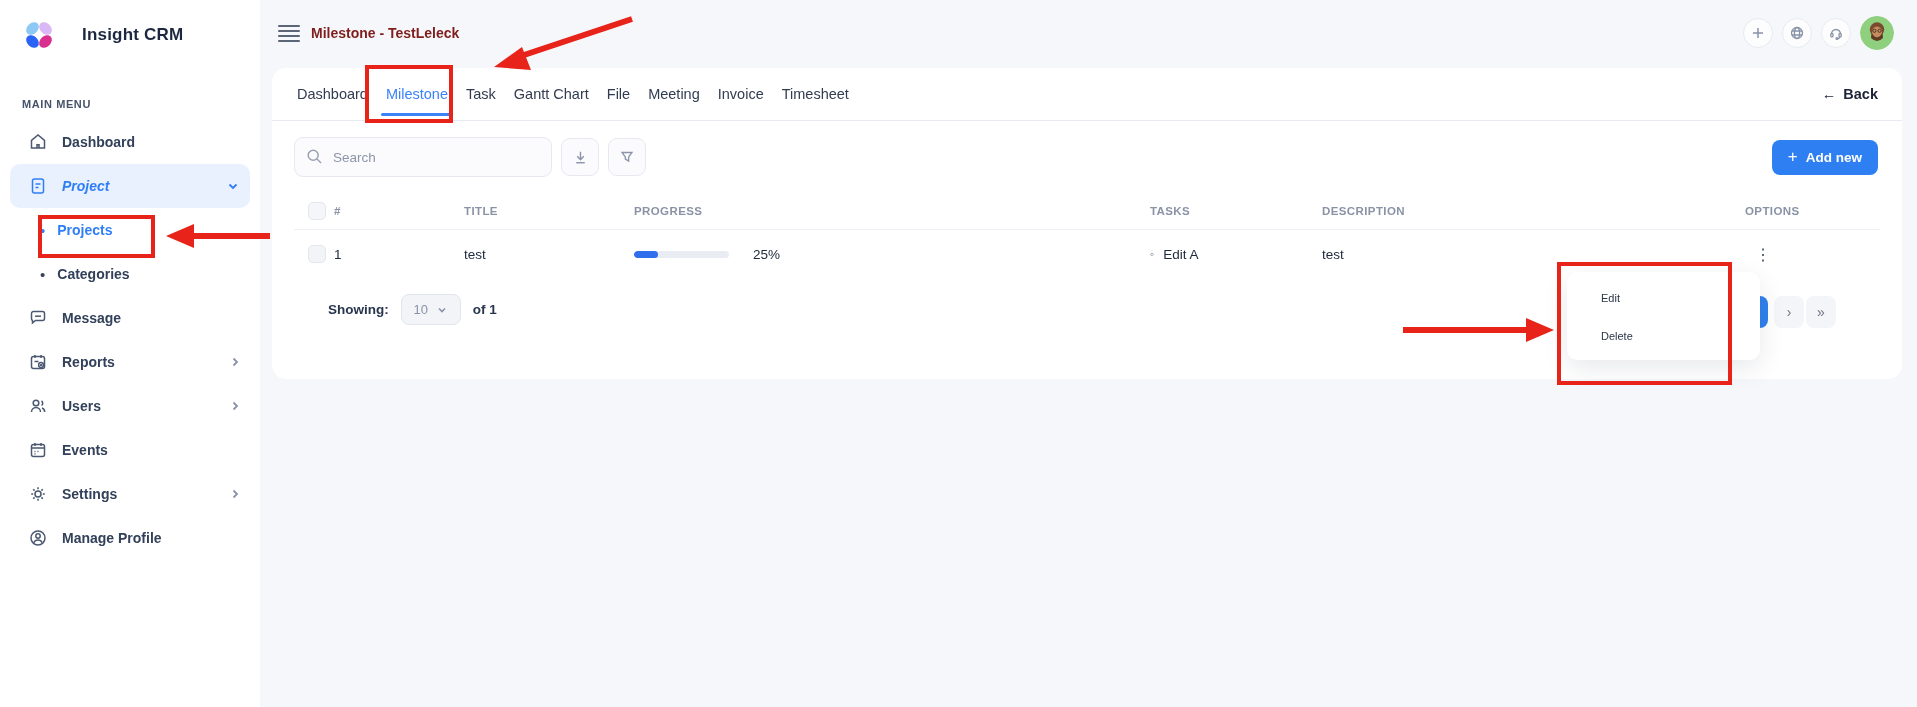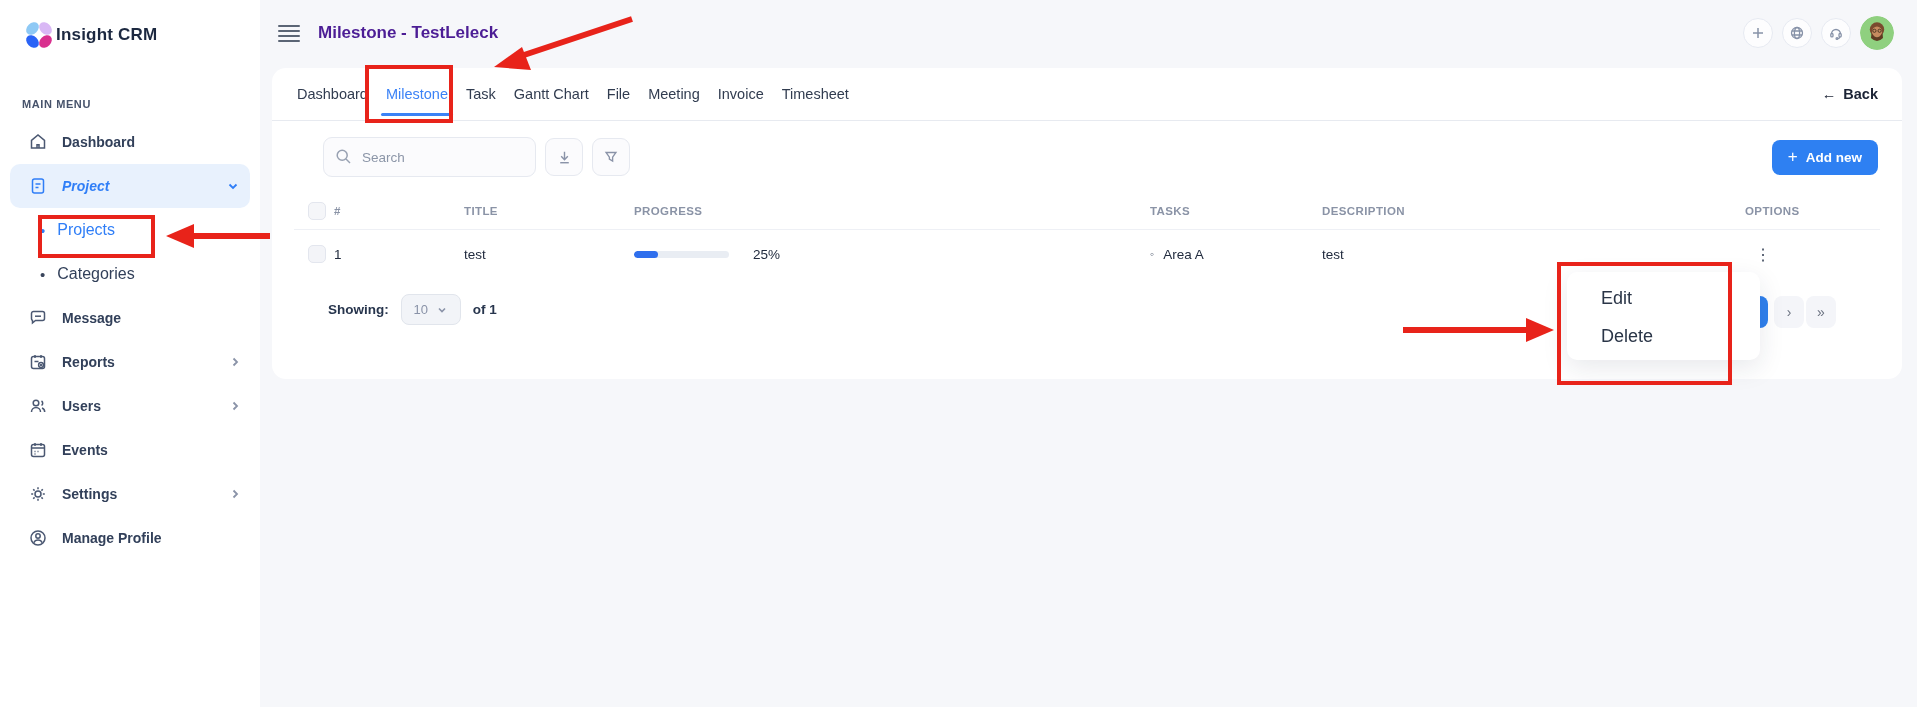--- a/index.html
+++ b/index.html
@@ -1,55 +1,55 @@
 <!DOCTYPE html>
 <html><head>
 <meta charset="utf-8">
 <style>
   * { margin:0; padding:0; box-sizing:border-box; }
   html,body { width:1917px; height:707px; font-family:"Liberation Sans", sans-serif; }
   #page { position:relative; width:1917px; height:707px; background:#f6f7fa; overflow:hidden; }
 
   
   #sidebar { position:absolute; left:0; top:0; width:260px; height:707px; background:#ffffff; }
-  .logo-row { display:flex; align-items:center; gap:0; padding:18px 0 0 22px; }
+  .logo-row { display:flex; align-items:center; gap:26px; padding:18px 0 0 22px; }
   .logo-text { font-size:17px; font-weight:700; color:#1c2840; letter-spacing:.2px; }
   .menu-label { margin:46px 0 10px 22px; font-size:11px; font-weight:700; color:#47536b; letter-spacing:.6px; }
   .nav { margin-top:10px; }
   .nav-item { position:relative; display:flex; align-items:center; height:44px; padding-left:28px; cursor:pointer; }
   .nav-item .lbl { margin-left:14px; font-size:14px; font-weight:600; color:#32405a; }
   .nav-item.active { background:#e8f1fd; border-radius:10px; margin:0 10px; padding-left:18px;font-style:italic; }
   .nav-item.active .lbl { color:#2f7ef7; }
   .nav-item .chev { position:absolute; right:18px; display:flex; }
   .nav-item.active .chev { right:10px; }
   .sub-item { display:flex; align-items:center; height:44px; padding-left:40px; cursor:pointer; }
   .sub-item .dot { font-size:15px; color:#3a455c; margin-right:12px; }
-  .sub-item .lbl { font-size:16px; font-weight:400; color:#32405a; }
+  .sub-item .lbl { font-size:14px; font-weight:700; color:#32405a; }
   .sub-item.active .dot, .sub-item.active .lbl { color:#2f7ef7; }
 
   
   #topbar { position:absolute; left:260px; top:0; right:0; height:66px; display:flex; align-items:center; padding:0 23px 0 18px; }
   .hamburger { display:flex; flex-direction:column; gap:3px; width:22px; cursor:pointer; }
   .hamburger span { height:2px; background:#5b6575; border-radius:1px; }
-  .page-title { margin-left:18px; font-size:17px; font-weight:700; color:#4c1d95; }
+  .page-title { margin-left:11px; font-size:14px; font-weight:700; color:#7f1d1d; }
   .topbar-right { margin-left:auto; display:flex; align-items:center; gap:9px; }
   .circle-btn { width:30px; height:30px; border-radius:50%; background:#fdfdfe; border:1px solid #e7eaf2; display:flex; align-items:center; justify-content:center; cursor:pointer; }
   .avatar { width:34px; height:34px; border-radius:50%; overflow:hidden; cursor:pointer; }
 
   
   #card { position:absolute; left:272px; top:68px; width:1630px; height:311px; background:#ffffff; border-radius:14px; }
   .tabs-row { display:flex; align-items:center; height:52px; padding:0 24px 0 16px; }
   .tab { position:relative; height:52px; display:flex; align-items:center; padding:0 9px; font-size:14.5px; font-weight:500; color:#313c50; cursor:pointer; }
   .tab.active { color:#3b82f6;justify-content:center; }
   .tab.active::after { content:""; position:absolute; left:4px; right:4px; bottom:4px; height:3px; background:#3b82f6; border-radius:2px; }
   .back-link { margin-left:auto; display:flex; align-items:center; gap:7px; font-size:14.5px; font-weight:600; color:#1c2436; cursor:pointer; }
   .tabs-divider { height:1px; background:#e7eaf0; }
 
   .toolbar { display:flex; align-items:center; padding:16px 24px 16px 22px; }
-  .search-box { position:relative; width:213px; height:40px;margin-left:29px; }
+  .search-box { position:relative; width:258px; height:40px; }
   .search-box input { width:100%; height:100%; border:1px solid #e6e9f0; background:#fbfbfd; border-radius:9px; padding:0 12px 0 38px; font-size:13.5px; color:#333; font-family:"Liberation Sans", sans-serif; outline:none; }
   .search-box input::placeholder { color:#8c96a8; }
   .search-box .mag { position:absolute; left:11px; top:10px; }
   .tool-btn { width:38px; height:38px; margin-left:9px; border:1px solid #e6e9f0; background:#fbfbfd; border-radius:9px; display:flex; align-items:center; justify-content:center; cursor:pointer; }
   .add-new { margin-left:auto; height:35px; padding:0 16px; background:#2e80f2; color:#fff; border:none; border-radius:8px; display:flex; align-items:center; gap:8px; font-size:13.5px; font-weight:700; cursor:pointer; font-family:"Liberation Sans", sans-serif; }
   .add-new .plus { font-size:17px; font-weight:400; }
 
   .tgrid { display:grid; grid-template-columns:40px 130px 170px 516px 172px 423px 1fr; align-items:center; padding:0 22px; }
   .thead { height:36px; }
   .thead .hcell { font-size:11.5px; font-weight:700; color:#8a93a6; letter-spacing:.4px; }
@@ -67,21 +67,21 @@
   .showing-lbl, .of-lbl { font-size:13.5px; font-weight:700; color:#27354d; }
   .page-size { display:flex; align-items:center; gap:8px; width:60px; height:31px; justify-content:center; background:#f2f4f8; border:1px solid #e1e5ec; border-radius:8px; font-size:13px; color:#8a93a8; cursor:pointer; }
 
   .page-btn { position:absolute; width:30px; height:32px; border-radius:8px; background:#f4f5f9; color:#6b7280; font-size:14px; display:flex; align-items:center; justify-content:center; cursor:pointer; }
   #pg-active { left:1738px; top:296px; background:#2f80ed; color:#fff; z-index:1; }
   #pg-next { left:1774px; top:296px; }
   #pg-last { left:1806px; top:296px; }
 
   
   #ctx-menu { position:absolute; left:1567px; top:272px; width:193px; height:88px; background:#fff; border-radius:10px; box-shadow:0 8px 26px rgba(30,40,70,.10); z-index:5; padding-top:7px; }
-  .ctx-item { height:38px; display:flex; align-items:center; padding-left:34px; font-size:18px; color:#2a3547; cursor:pointer; }
+  .ctx-item { height:38px; display:flex; align-items:center; padding-left:34px; font-size:11px; color:#2a3547; cursor:pointer; }
 
   
   .red-box { position:absolute; border:4px solid #e8231a; z-index:10; pointer-events:none; }
   #rb-tab { left:365px; top:65px; width:88px; height:58px; }
   #rb-projects { left:38px; top:215px; width:117px; height:43px; }
   #rb-menu { left:1557px; top:262px; width:175px; height:123px; }
   #arrows { position:absolute; left:0; top:0; width:1917px; height:707px; z-index:11; pointer-events:none; }
 
   svg.ic { display:block; }
 </style>
@@ -329,21 +329,21 @@
       <div>1</div>
       <div>test</div>
       <div class="prog-wrap">
         <div class="prog-track">
           <div class="prog-fill" style="width: 25%;"></div>
         </div>
         <span>25%</span>
       </div>
       <div class="task-cell">
         <span class="task-bullet">◦</span>
-        <span>Area A</span>
+        <span>Edit A</span>
       </div>
       <div>test</div>
       <div class="kebab">⋮</div>
     </div>
 
     <div class="pagination-left">
       <span class="showing-lbl">Showing:</span>
       <div class="page-size">
         <span>10</span>
         <svg class="ic" width="12" height="12" viewBox="0 0 12 12" fill="none" stroke="#8a93a8" stroke-width="1.6">

